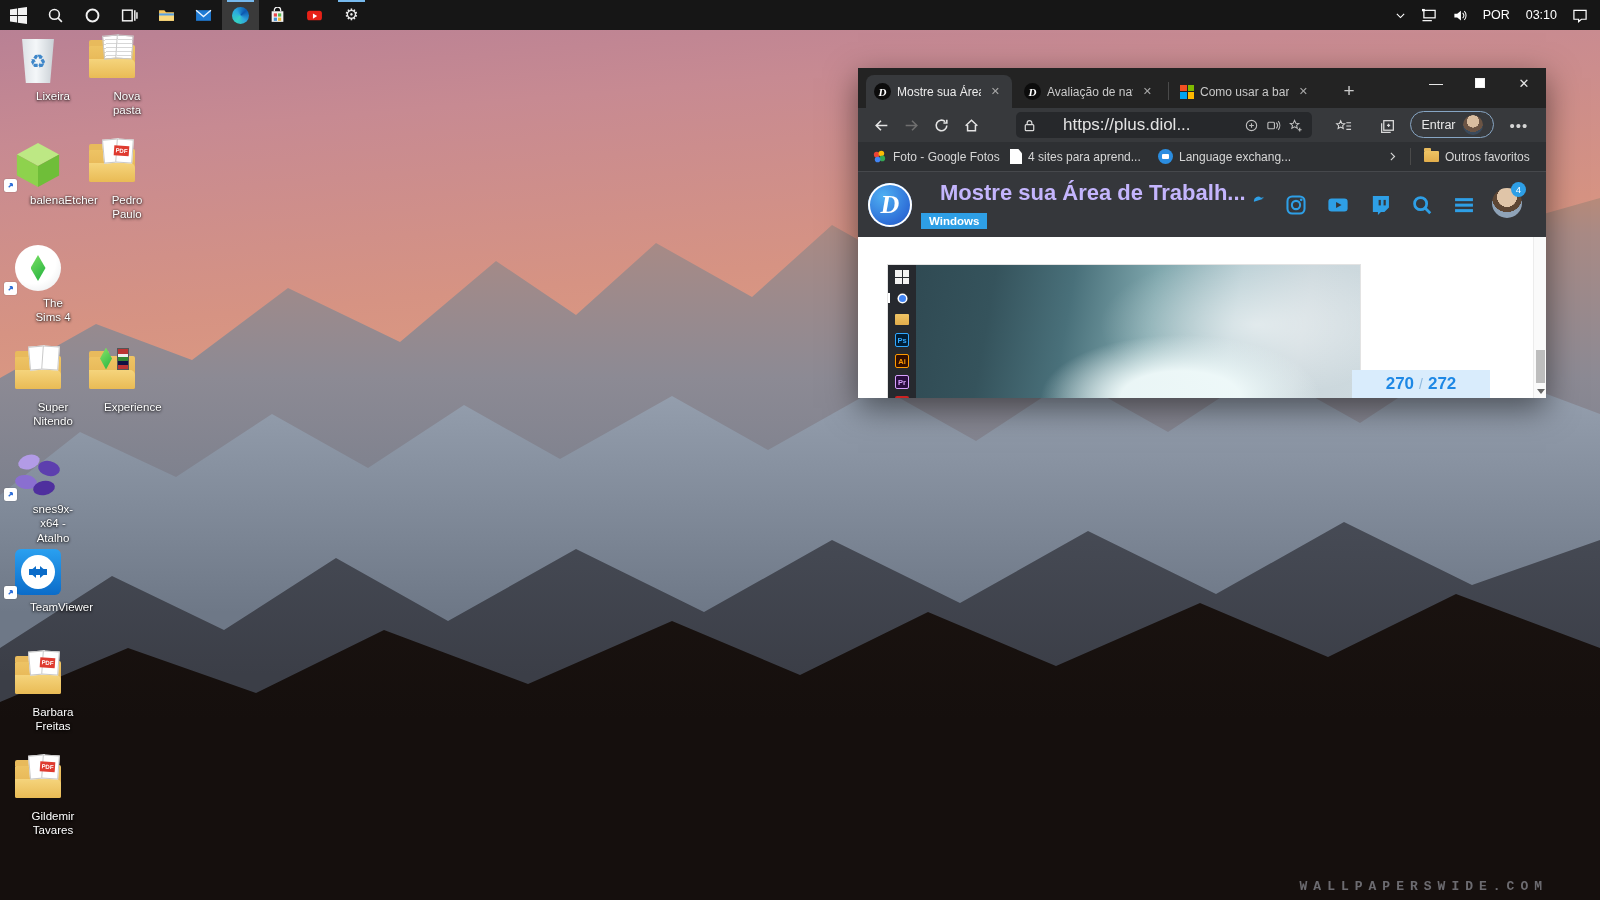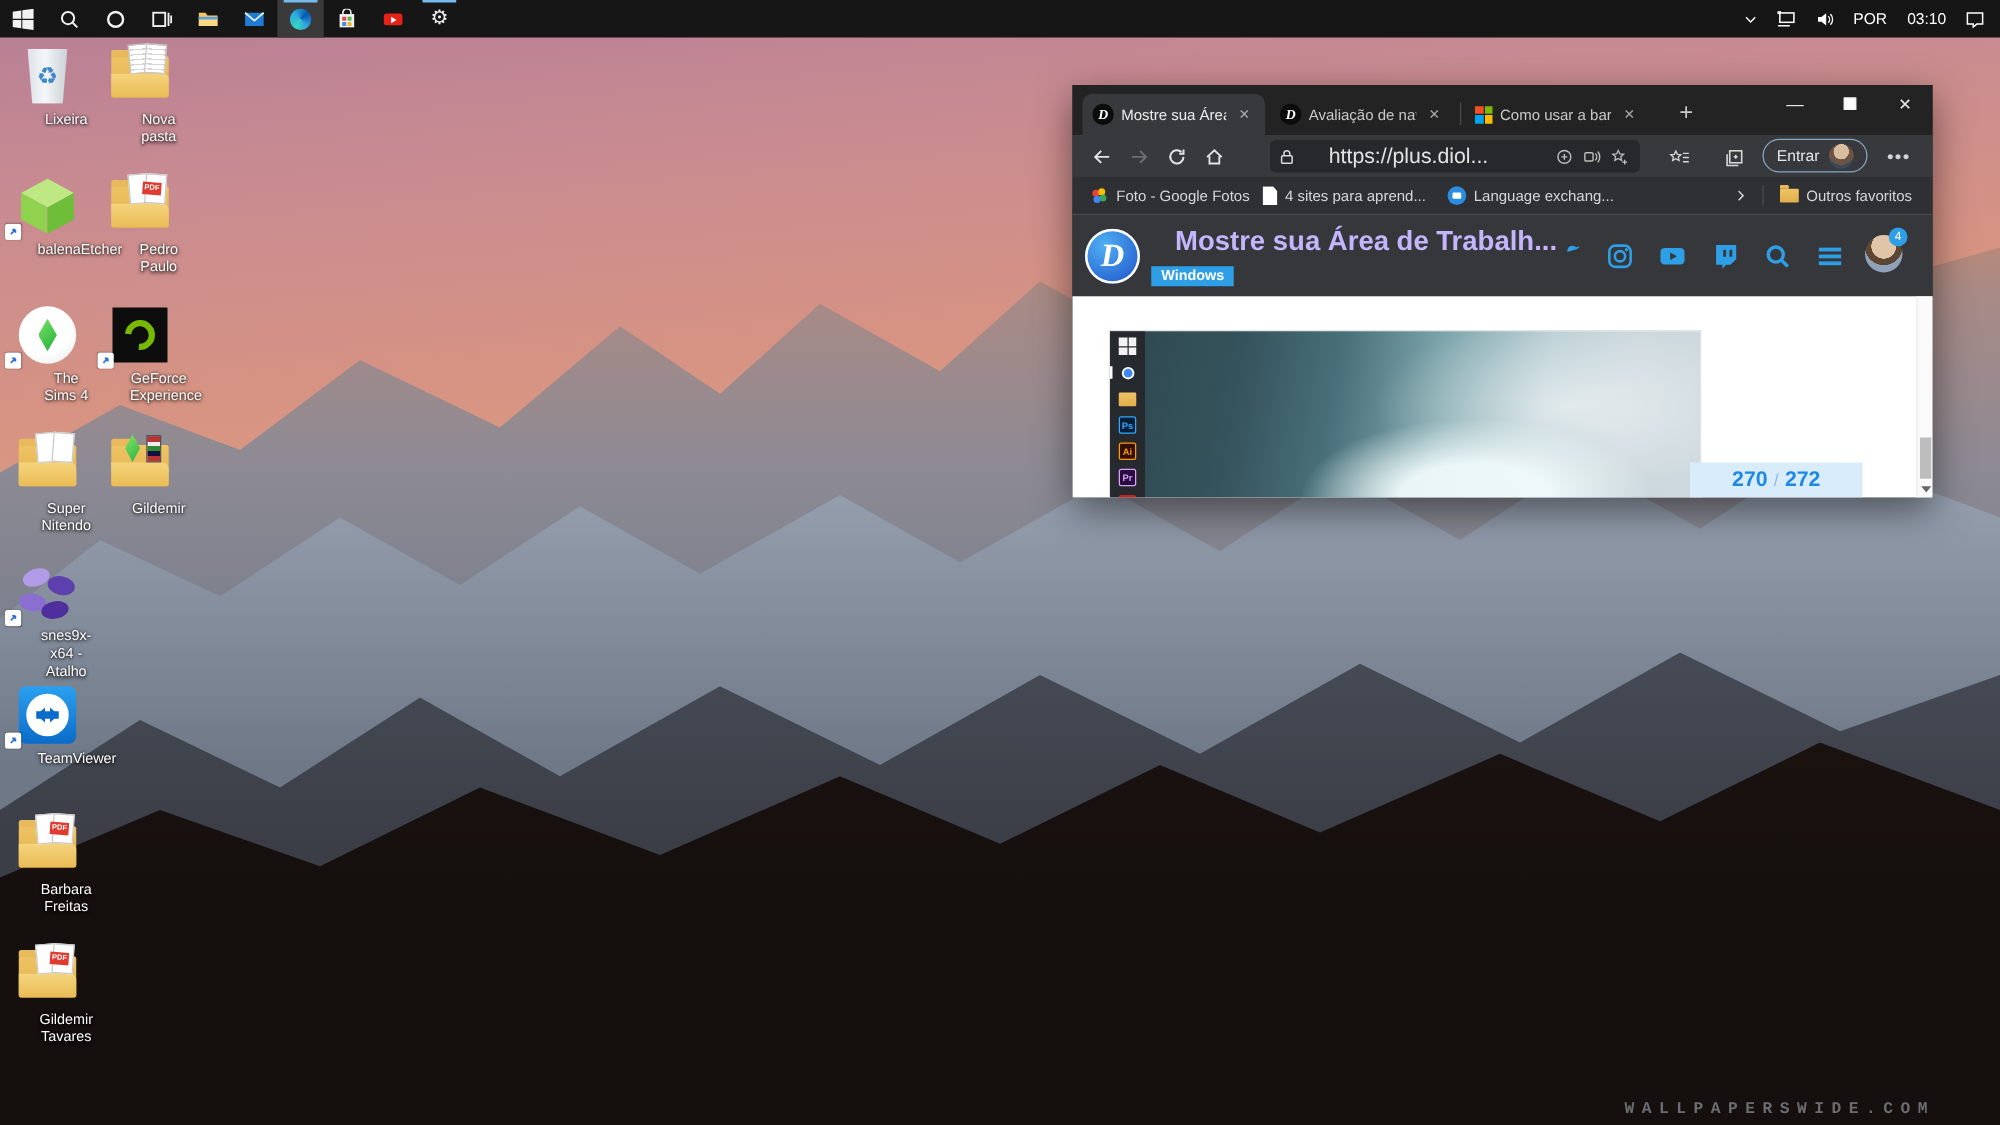--- a/index.html
+++ b/index.html
@@ -244,50 +244,37 @@
           <div class="plumb"></div>
         </div>
       <span class="sc">
           <svg viewBox="0 0 10 10" width="9" height="9">
             <path d="M3 7 L7 3 M7 3 H4.2 M7 3 V5.8" stroke="#2f6fd8" stroke-width="1.5" fill="none"></path>
           </svg>
         </span>
     </div>
     <div class="lbl">The Sims 4</div>
   </div>
-  <div class="di" style="left:74px;top:243px">
-    <div class="art">
-      <div class="gfx">
-          <i></i>
-        </div>
-      <span class="sc">
-          <svg viewBox="0 0 10 10" width="9" height="9">
-            <path d="M3 7 L7 3 M7 3 H4.2 M7 3 V5.8" stroke="#2f6fd8" stroke-width="1.5" fill="none"></path>
-          </svg>
-        </span>
-    </div>
-    <div class="lbl">GeForce Experience</div>
-  </div>
   <div class="di" style="left:0;top:347px">
     <div class="art">
       <div class="fold">
           <span class="doc d1"></span>
           <span class="doc d2"></span>
         </div>
     </div>
     <div class="lbl">Super Nitendo</div>
   </div>
   <div class="di" style="left:74px;top:347px">
     <div class="art">
       <div class="fold">
           <span class="gem"></span>
           <span class="rarbook"></span>
         </div>
     </div>
-    <div class="lbl">Gildemir</div>
+    <div class="lbl">Experience</div>
   </div>
   <div class="di" style="left:0;top:449px">
     <div class="art">
       <div class="snes">
           <i class="b1"></i>
           <i class="b2"></i>
           <i class="b3"></i>
           <i class="b4"></i>
         </div>
       <span class="sc">

